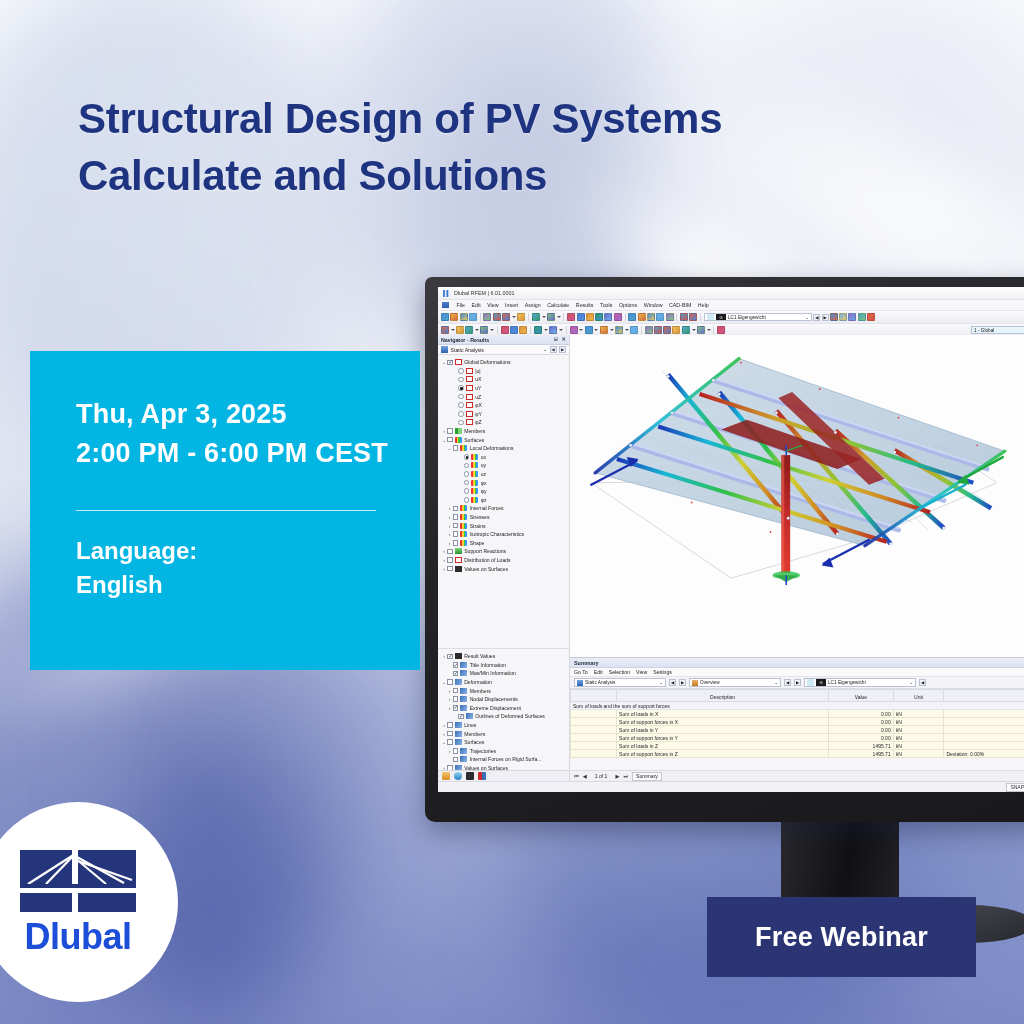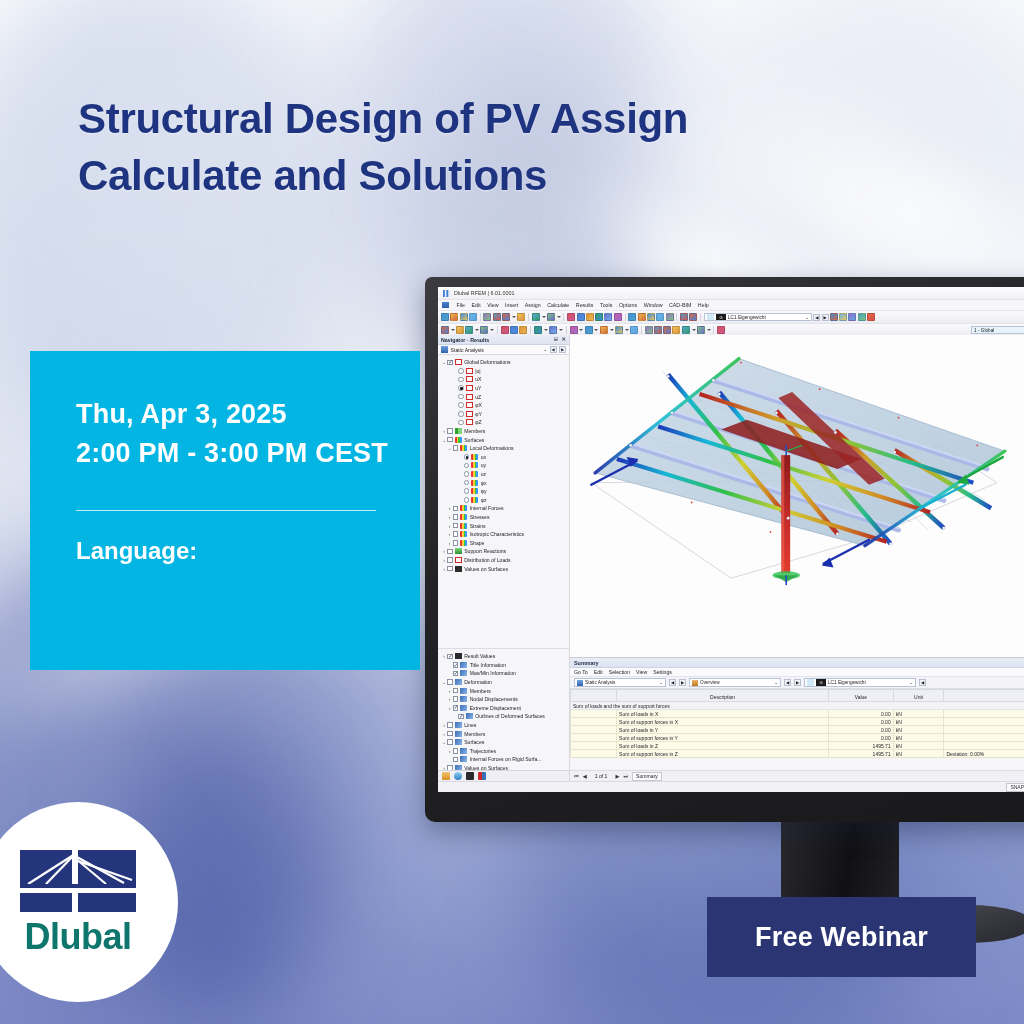--- a/index.html
+++ b/index.html
@@ -67,21 +67,21 @@
   #infocard .lang-val   { font-size:24px; font-weight:bold; line-height:34px; }
 
   
   #logo {
     position:absolute; left:-22px; top:802px; width:200px; height:200px;
     background:#ffffff; border-radius:50%; z-index:9;
     display:flex; flex-direction:column; align-items:center; justify-content:center;
   }
   #logo .mark { width:116px; height:62px; position:relative; }
   #logo .wordmark {
-    font-size:36px; font-weight:bold; color:#0f766e;
+    font-size:36px; font-weight:bold; color:#1d4ed8;
     letter-spacing:-.5px; margin-top:7px; line-height:1;
   }
 
   
   #webinar {
     position:absolute; left:707px; top:897px; width:269px; height:80px;
     background:#2b3573; z-index:9;
     display:flex; align-items:center; justify-content:center;
     color:#fff; font-size:27px; font-weight:bold; letter-spacing:.2px;
   }
@@ -229,29 +229,30 @@
   <div class="blob b7"></div>
   <div class="blob b8"></div>
   <div class="blob b9"></div>
   <div class="streak s1"></div>
   <div class="streak s2"></div>
   <div class="streak s3"></div>
   <div class="vign"></div>
 </div>
 
 <div id="headline">
-  <span class="ln">Structural Design of PV Assign</span>
+  <span class="ln">Structural Design of PV Systems</span>
   <span class="ln">Calculate and Solutions</span>
 </div>
 
 <div id="infocard">
   <div class="dt">Thu, Apr 3, 2025</div>
-  <div class="dt">2:00 PM - 3:00 PM CEST</div>
+  <div class="dt">2:00 PM - 6:00 PM CEST</div>
   <div class="rule"></div>
   <div class="lang-label">Language:</div>
+  <div class="lang-val">English</div>
 </div>
 
 <div id="stand-neck"></div>
 <div id="stand-base"></div>
 
 <div id="monitor">
   <div class="bezel"></div>
   <div class="screen">
     <div class="app">
 

